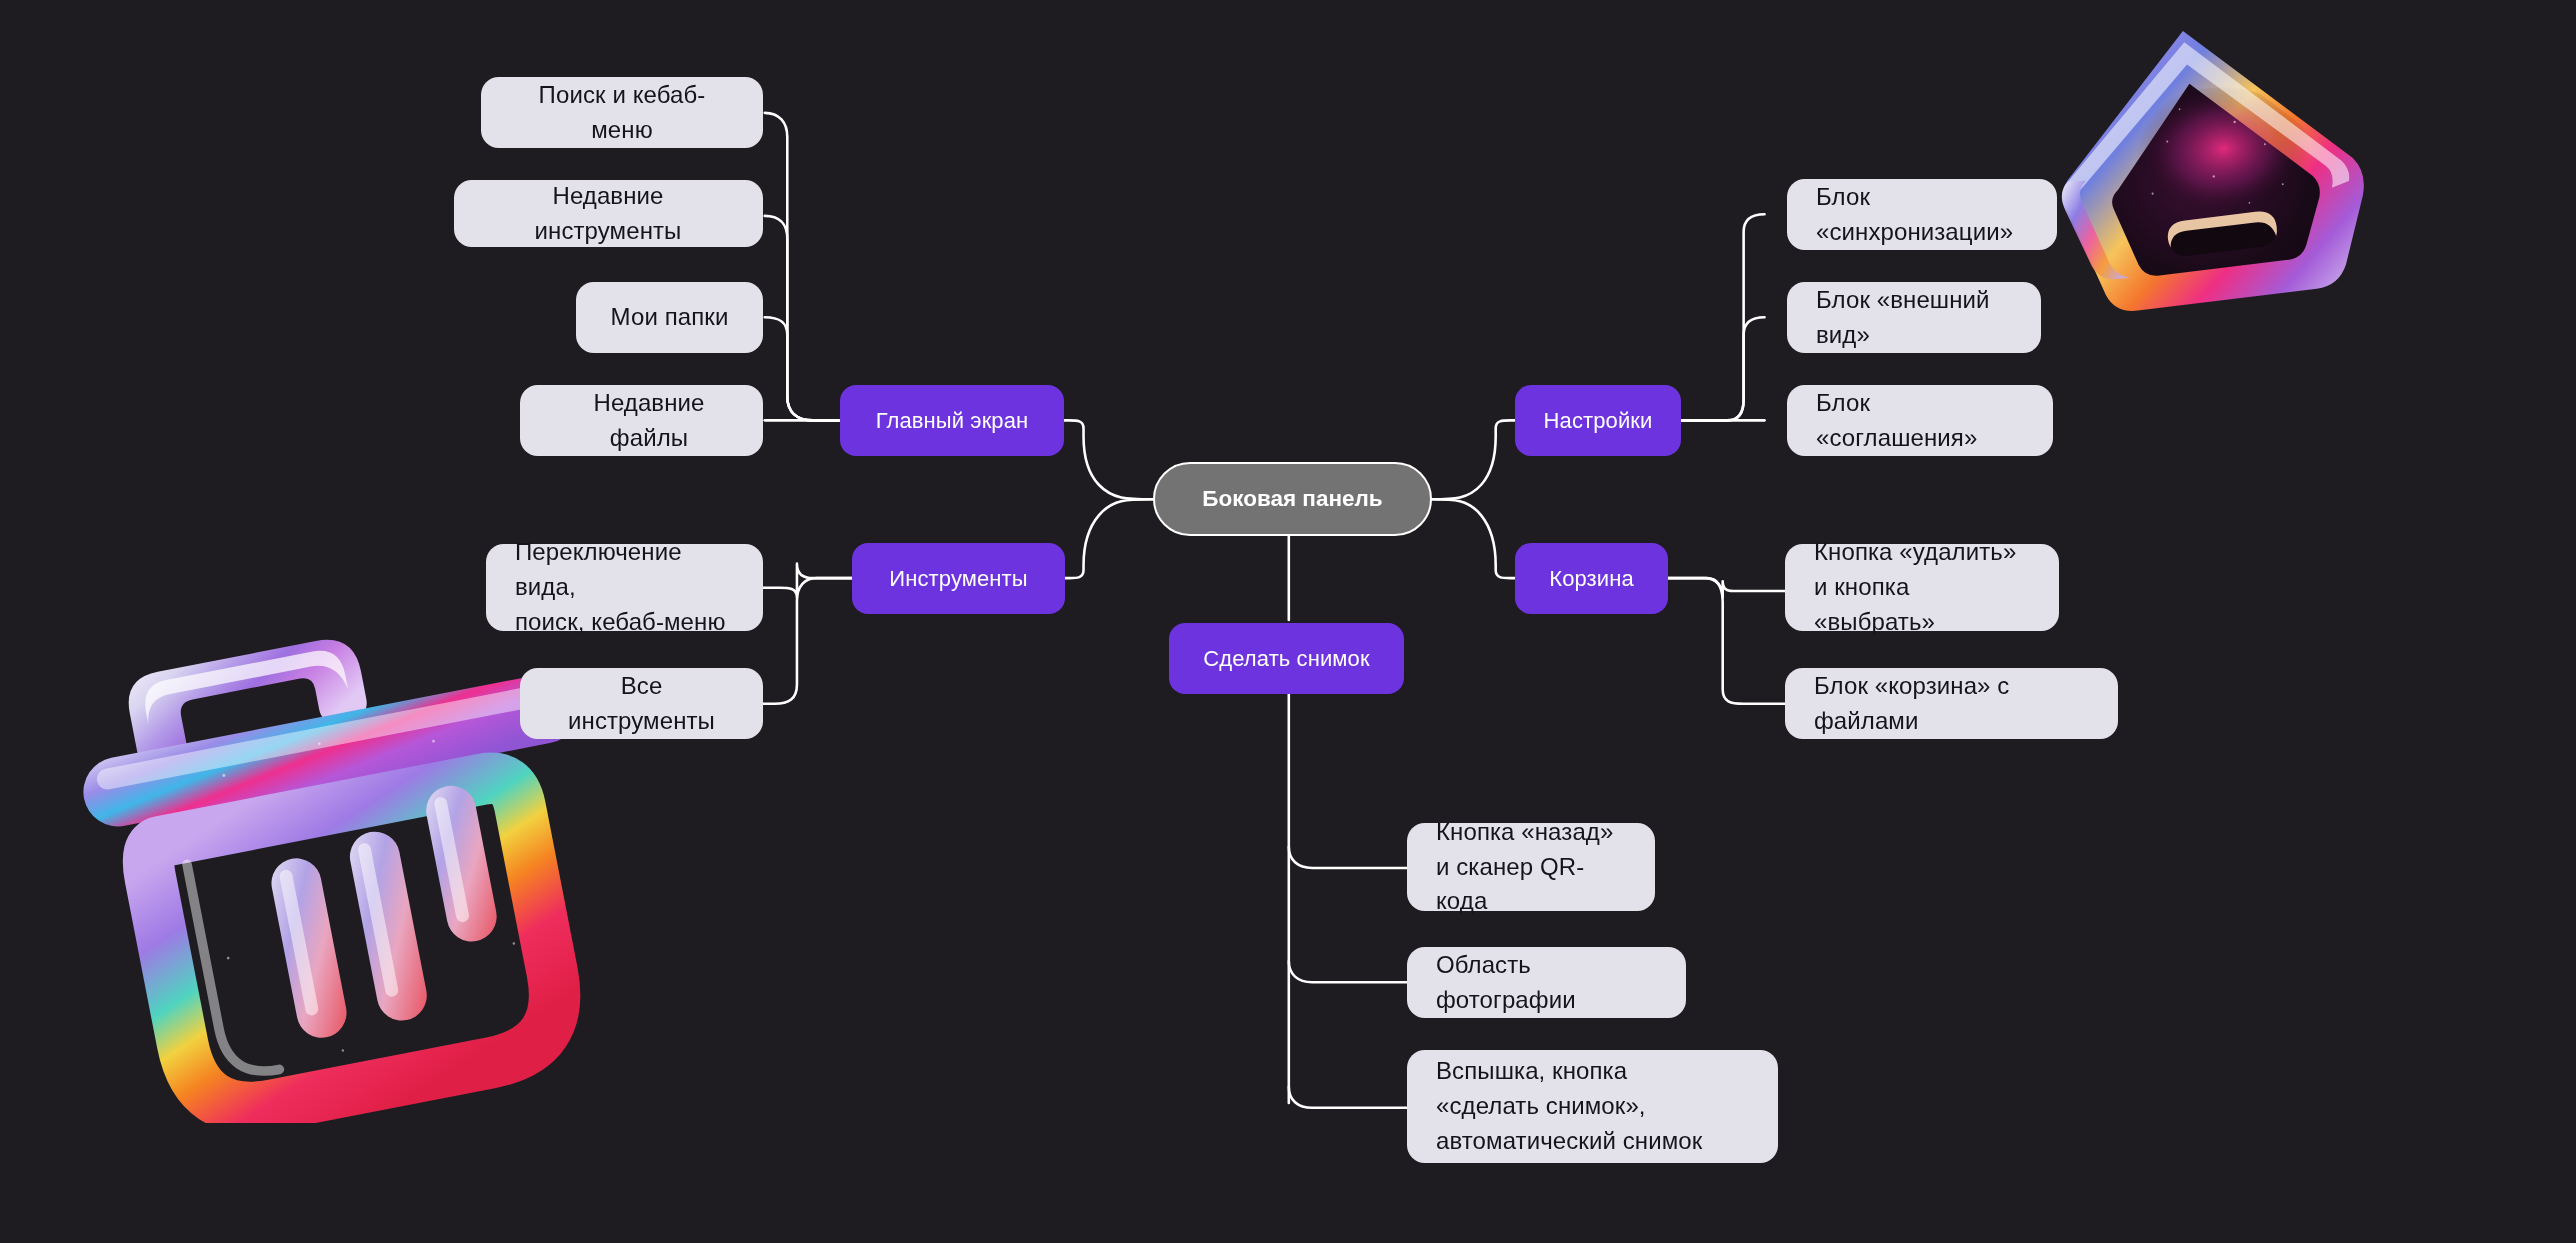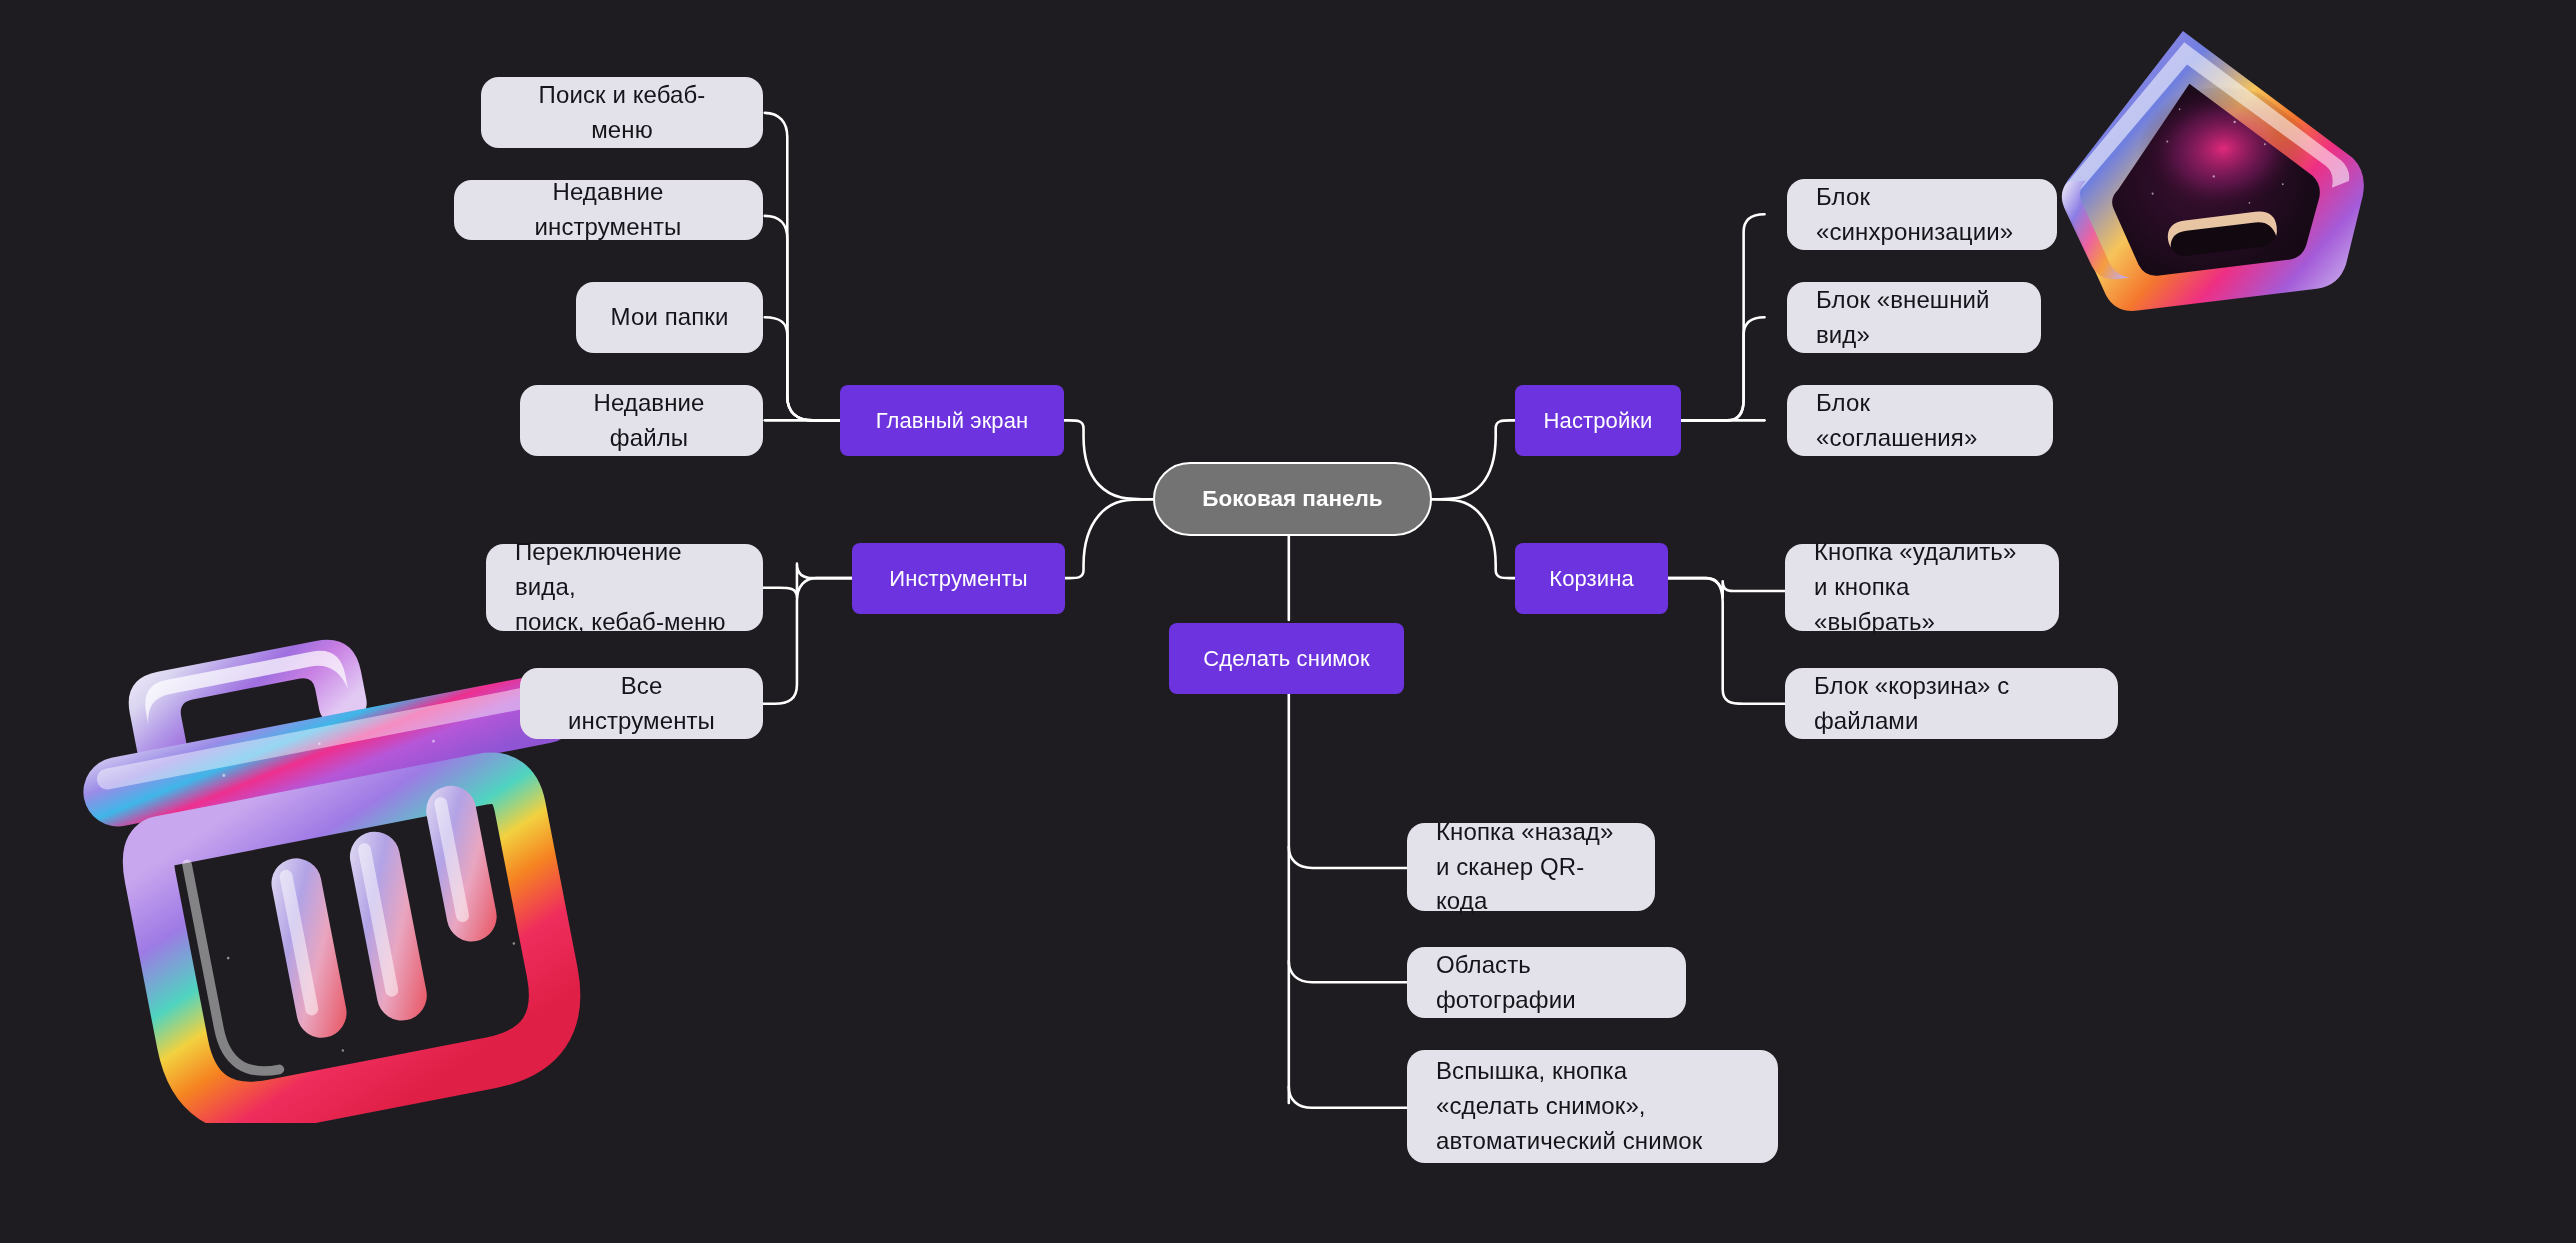--- a/index.html
+++ b/index.html
@@ -67,21 +67,21 @@
   .leaf.center .txt { text-align: center; }
   .leaf.left   .txt { text-align: left; }
 
   
   .branch {
     background: #6c33de;
     color: #ffffff;
     font-size: 22px;
     letter-spacing: 0.1px;
     justify-content: center;
-    border-radius: 8px;
+    border-radius: 16px;
   }
   .branch .txt { text-align: center; }
 
   
   .root {
     background: #737373;
     color: #ffffff;
     font-size: 22.5px;
     font-weight: 700;
     justify-content: center;
@@ -277,21 +277,21 @@
   </div>
 
   <div class="node branch" id="n-branch-snapshot" style="left:1169px; top:623px; width:235px; height:71px;">
     <span class="txt">Сделать снимок</span>
   </div>
 
   <div class="node leaf center" id="n-home-0" style="left:481px; top:77px; width:282px; height:71px;">
     <span class="txt">Поиск и кебаб-меню</span>
   </div>
 
-  <div class="node leaf center" id="n-home-1" style="left:454px; top:180px; width:309px; height:60px;padding-left:28px;">
+  <div class="node leaf center" id="n-home-1" style="left:454px; top:180px; width:309px; height:67px;padding-left:28px;">
     <span class="txt">Недавние инструменты</span>
   </div>
 
   <div class="node leaf center" id="n-home-2" style="left:576px; top:282px; width:187px; height:71px;">
     <span class="txt">Мои папки</span>
   </div>
 
   <div class="node leaf center" id="n-home-3" style="left:520px; top:385px; width:243px; height:71px;padding-left:44px;">
     <span class="txt">Недавние файлы</span>
   </div>

